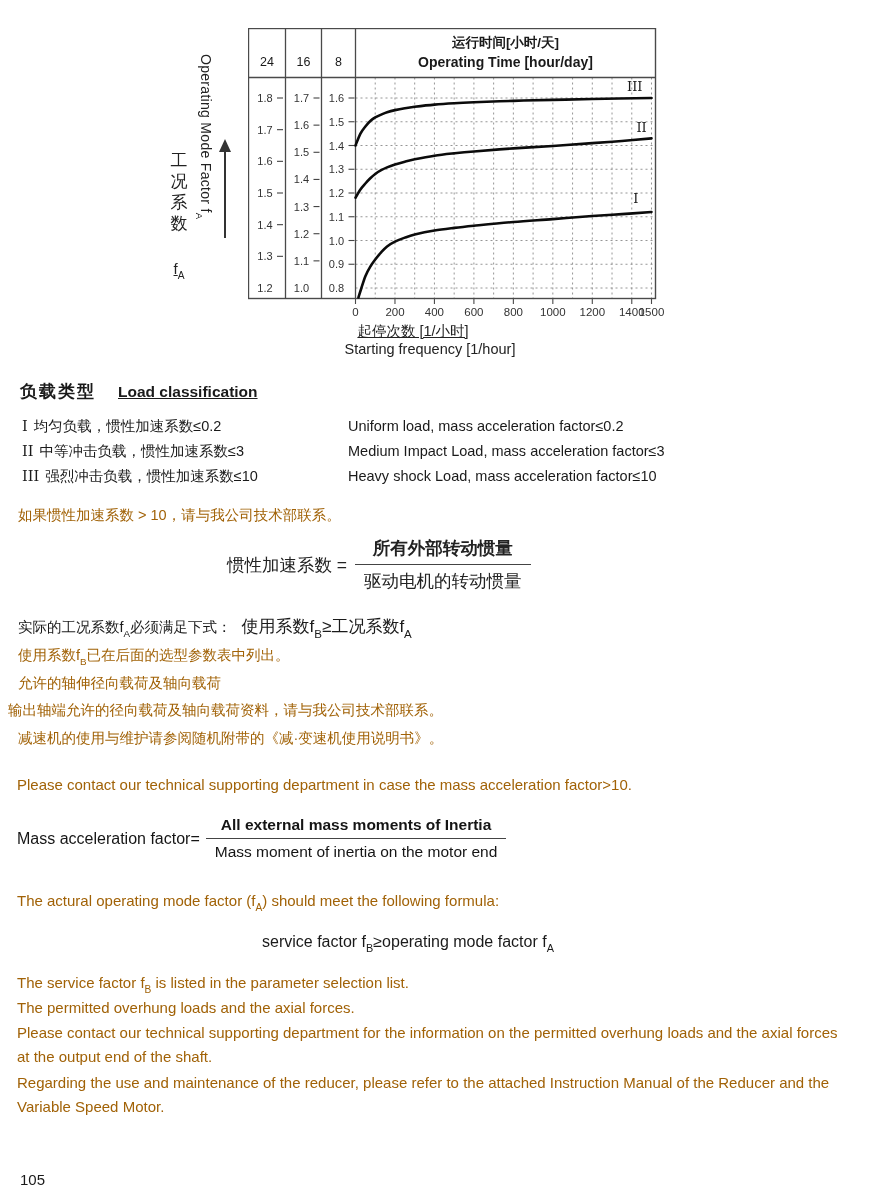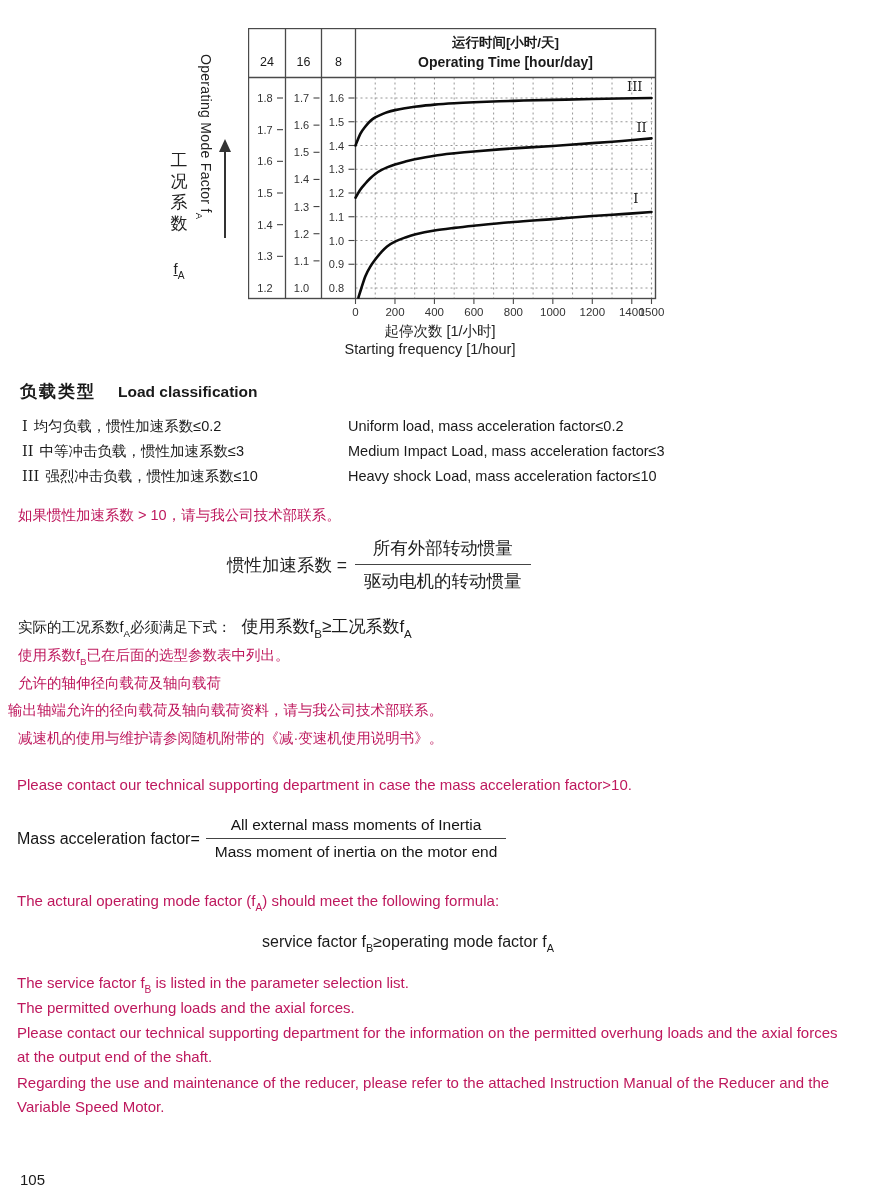--- a/index.html
+++ b/index.html
@@ -9,33 +9,33 @@
   .chart-wrap{position:absolute;left:0;top:0;width:888px;height:372px;}
   #chart-svg{position:absolute;left:248px;top:28px;}
   .ylabel-zh{position:absolute;left:169px;top:150px;width:20px;font-size:17px;line-height:21px;
              text-align:center;color:#222;}
   .ylabel-zh-sub{position:absolute;left:167px;top:260px;width:24px;font-size:15px;text-align:center;color:#222;text-decoration:underline;}
   .ylabel-en{position:absolute;left:214px;top:54px;width:240px;font-size:14px;color:#222;
              transform:rotate(90deg);transform-origin:0 0;white-space:nowrap;letter-spacing:.3px;}
   .axis-arrow-line{position:absolute;left:224px;top:150px;width:2px;height:88px;background:#333;}
   .axis-arrow-head{position:absolute;left:219px;top:139px;width:0;height:0;
              border-left:6px solid transparent;border-right:6px solid transparent;border-bottom:13px solid #333;}
-  .xlabel-zh{position:absolute;left:295px;top:322px;width:290px;text-align:center;font-size:14.5px;color:#222;}
+  .xlabel-zh{position:absolute;left:268px;top:322px;width:290px;text-align:center;font-size:14.5px;color:#222;text-decoration:underline;}
   .xlabel-en{position:absolute;left:285px;top:341px;width:290px;text-align:center;font-size:14.5px;color:#222;}
   
   .abs{position:absolute;}
   .sec-title{left:20px;top:380px;display:flex;align-items:baseline;gap:22px;}
   .sec-title .zh{font-size:17px;font-weight:600;letter-spacing:2px;}
-  .sec-title .en{font-size:15.5px;font-weight:bold;}
+  .sec-title .en{font-size:15.5px;font-weight:bold;text-decoration:underline;}
   .class-rows{left:22px;top:415px;display:grid;grid-template-columns:326px auto;row-gap:3px;
               font-size:14.5px;line-height:22px;}
   .class-rows .numeral{font-family:"DejaVu Serif","Liberation Serif",serif;font-size:14.5px;margin-right:6px;}
-  .body-line{font-size:14.5px;color:#be185d;}
+  .body-line{font-size:14.5px;color:#a16207;}
   .frac{display:inline-block;vertical-align:middle;text-align:center;}
-  .frac .num{display:block;padding:0 9px 4px 9px;}
+  .frac .num{display:block;padding:0 9px 4px 9px;font-weight:bold;}
   .frac .den{display:block;border-top:1.6px solid #444;padding:4px 9px 0 9px;}
   .formula-zh{left:227px;top:536px;display:flex;align-items:center;font-size:17.5px;color:#222;}
   .formula-zh .lhs{margin-right:8px;}
   .cond-zh{left:18px;top:615px;font-size:14.5px;}
   .cond-zh .big{font-size:17px;margin-left:10px;text-align:center;}
   .formula-en{left:17px;top:816px;display:flex;align-items:center;font-size:15.5px;color:#151515;}
   .formula-en .lhs{margin-right:6px;font-size:16px;}
   .cond-en-formula{left:262px;top:933px;font-size:16px;}
   .para{width:836px;line-height:24px;}
   sub{font-size:68%;line-height:0;position:relative;bottom:-0.12em;}

